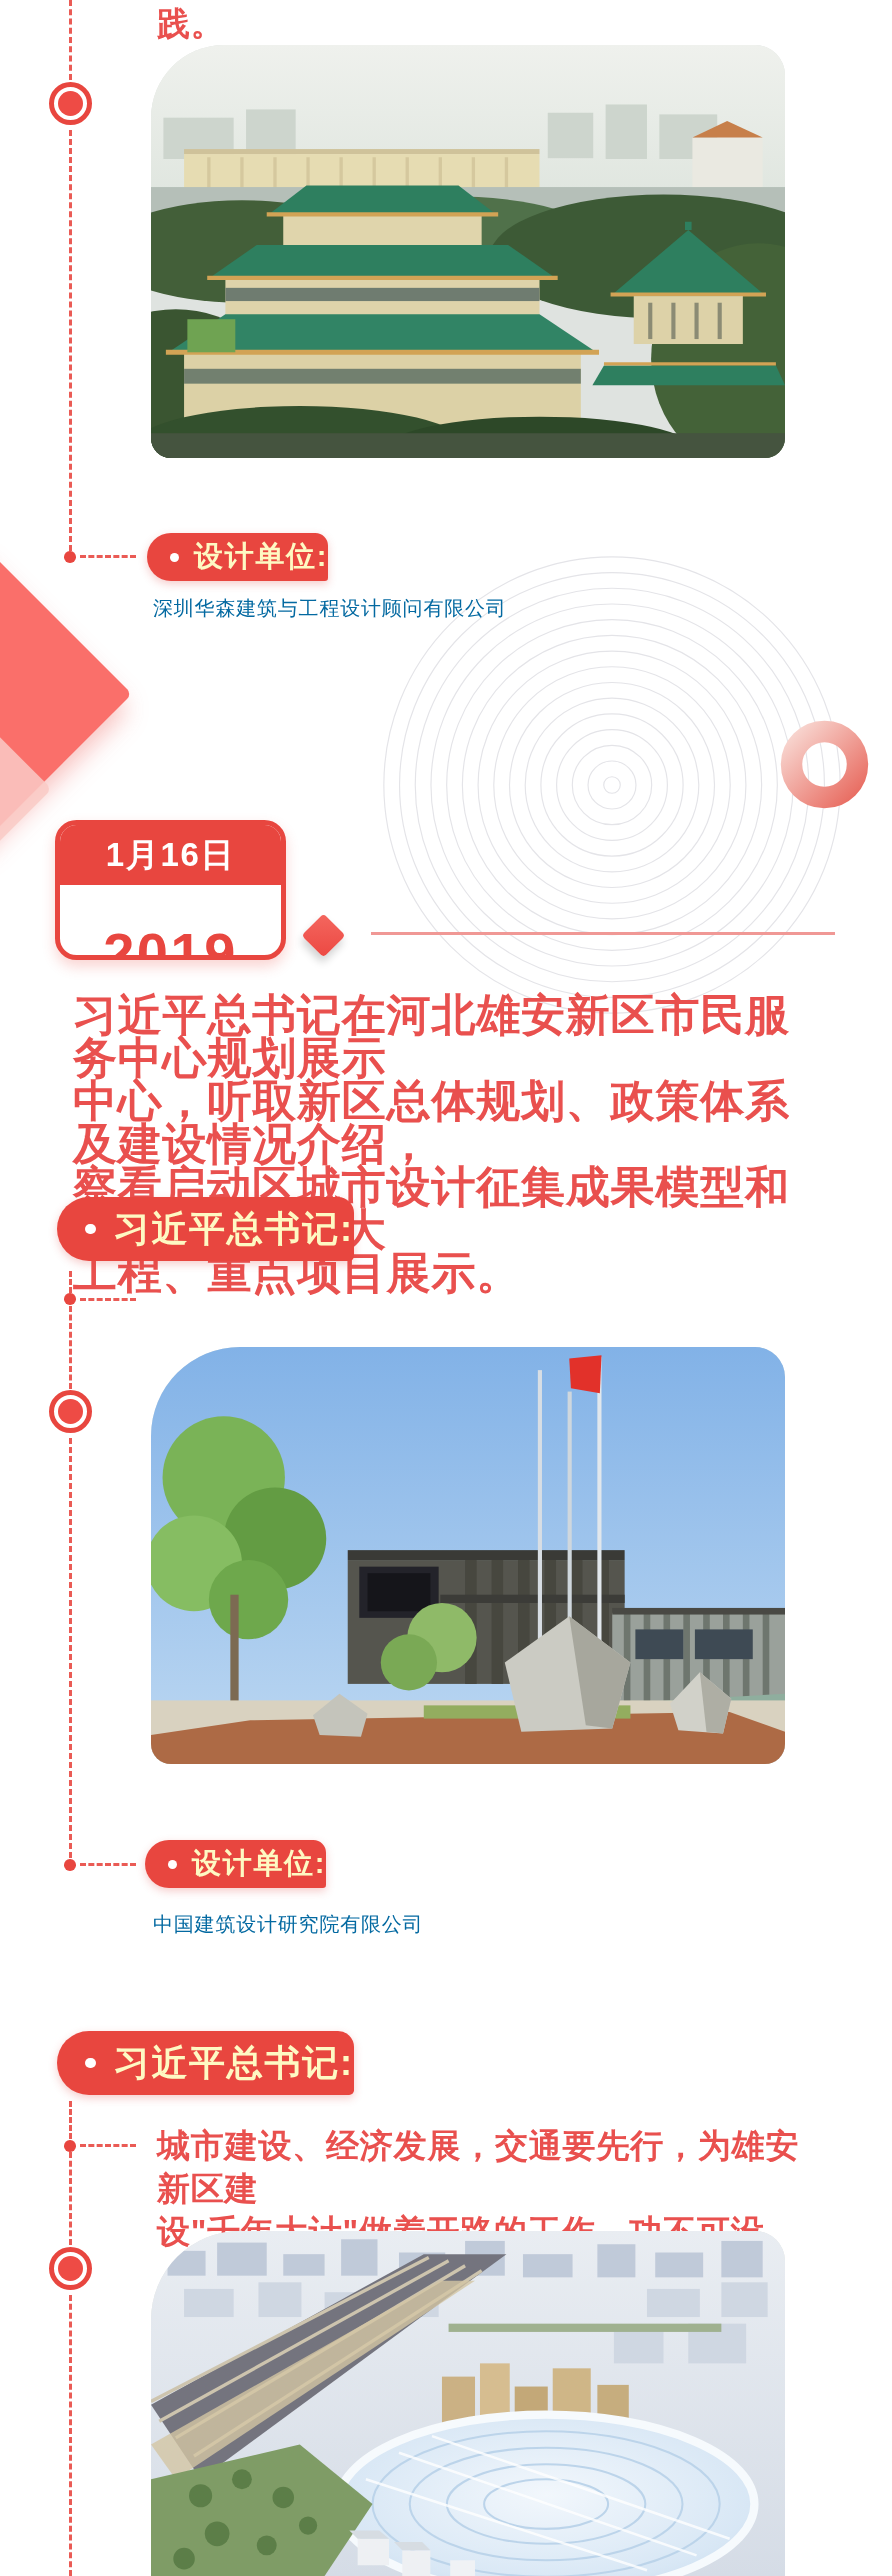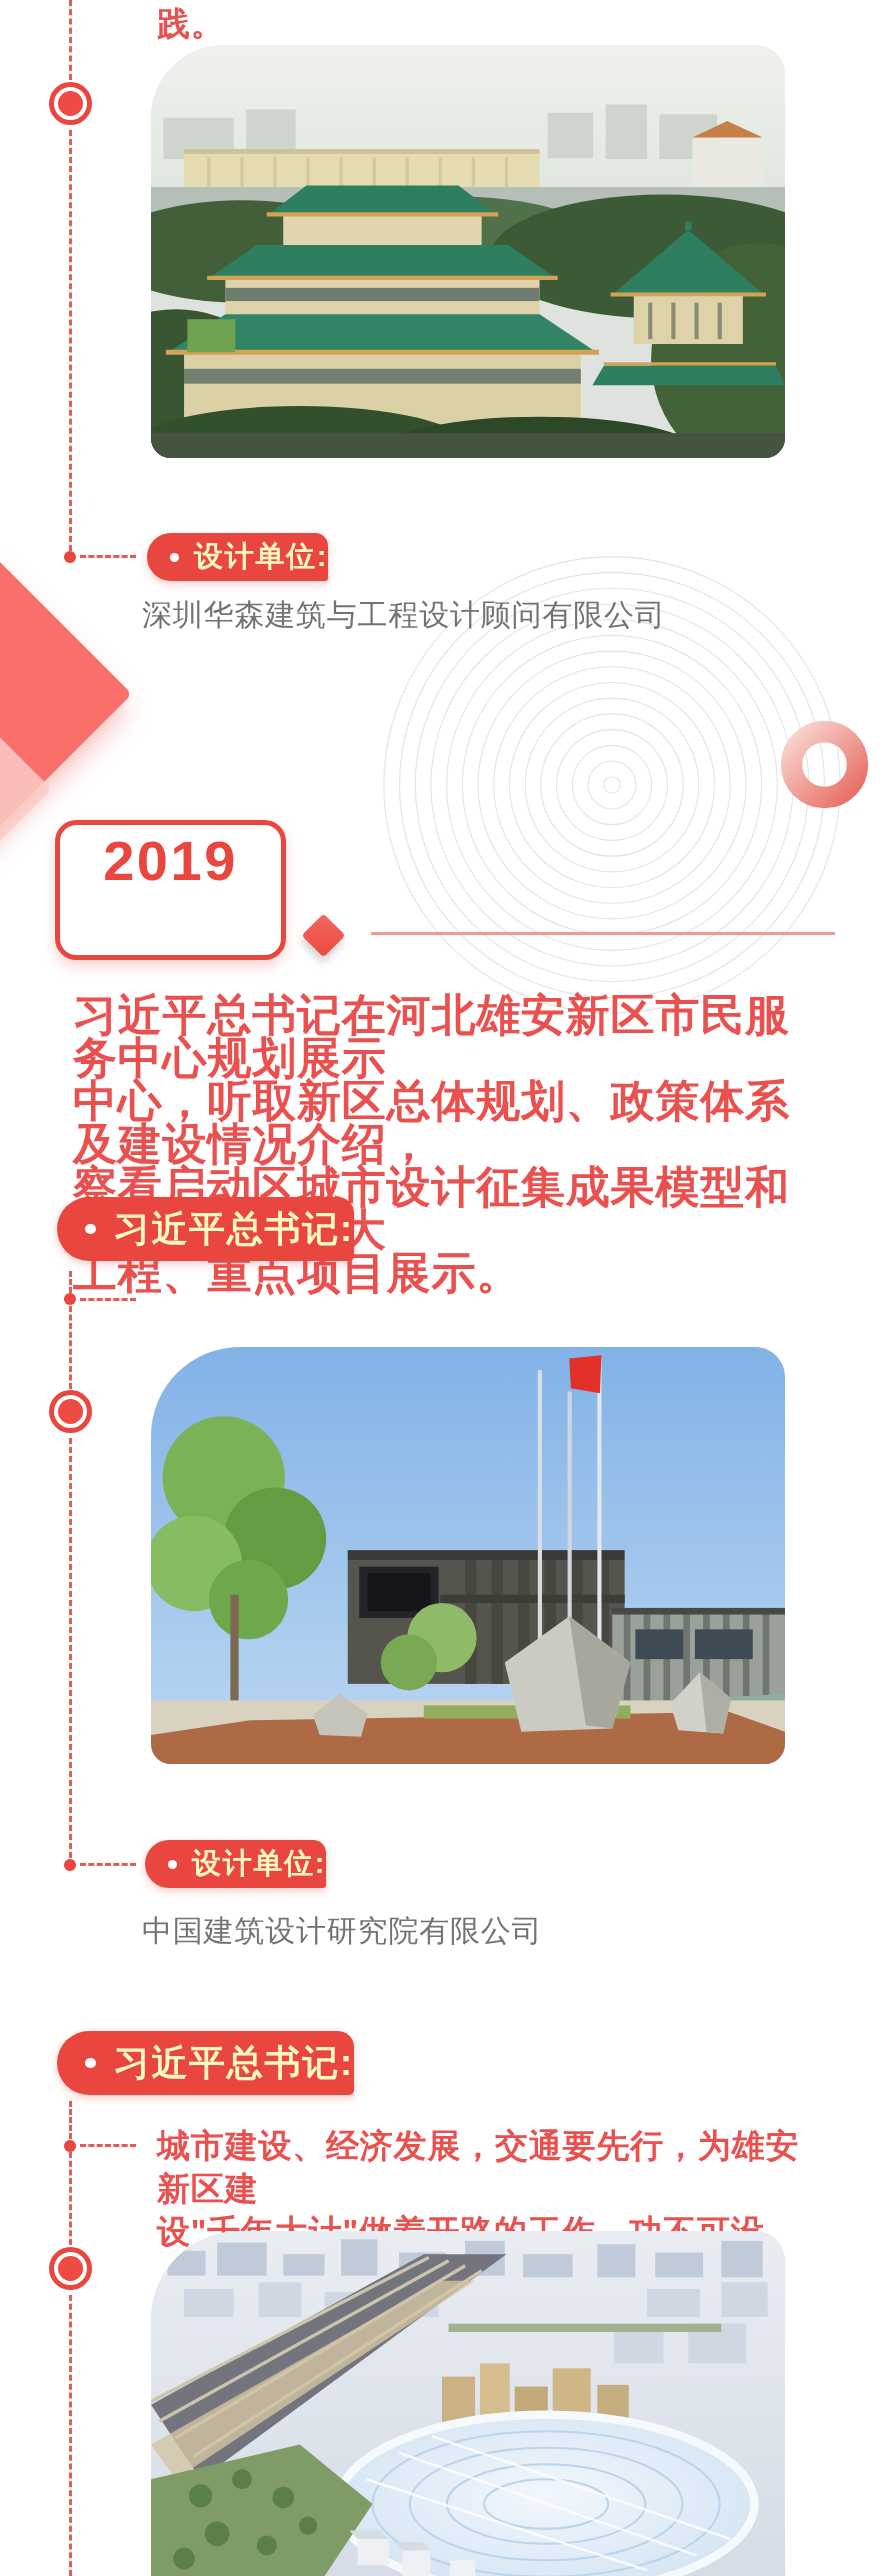--- a/index.html
+++ b/index.html
@@ -16,36 +16,36 @@
   .pill{position:absolute;background:#e8463f;color:#fef9c3;display:flex;align-items:center;
         box-shadow:0 3.3px 8.3px rgba(220,60,55,.25);}
   .pill .b{width:9px;height:9px;border-radius:50%;background:#fff;margin:0 15px 0 23px;flex:0 0 aupx;}
   .pill-sm{height:48px;border-radius:25px 13.2px 3.3px 25px;font-size:29px;font-weight:bold;letter-spacing:1.7px;}
   .pill-lg{height:64px;border-radius:33px 16.5px 5px 33px;font-size:36px;font-weight:bold;letter-spacing:1.7px;}
   .pill-lg .b{width:10.7px;height:10.7px;margin:0 18px 0 28px;}
   
   .redtext{color:#e9504e;font-weight:600;letter-spacing:0.8px;}
   .para{position:absolute;left:73px;width:752px;font-size:44px;line-height:43px;}
   .quote{position:absolute;left:157px;width:661px;font-size:33px;line-height:43px;}
-  .company{position:absolute;left:142px;font-size:30px;color:#737373;letter-spacing:0.8px;}
+  .company{position:absolute;left:153px;font-size:20px;color:#0369a1;letter-spacing:0.8px;}
   .caption{position:absolute;left:151px;width:634px;text-align:center;font-size:27px;color:#6b6b6b;letter-spacing:1.7px;}
   
   .photo{position:absolute;left:151px;width:634px;overflow:hidden;background:#dfe3e0;}
   .photo svg{display:block;width:100%;height:100%;}
   #photo1{top:45px;height:413px;border-radius:73px 30px 20px 20px;}
   #photo2{top:1347px;height:417px;border-radius:89px 30px 20px 20px;}
   #photo3{top:2231px;height:345px;border-radius:89px 30px 0 0;}
   
   #badge{position:absolute;left:55px;top:820px;width:231px;height:140px;border:5px solid #e8463f;
          border-radius:21.5px;background:#fff;box-sizing:border-box;overflow:hidden;
          box-shadow:0 6.6px 13.2px rgba(230,70,60,.22);}
   #badge .day{height:60px;background:#e8463f;color:#fff;font-size:33px;font-weight:bold;
               display:flex;align-items:center;justify-content:center;letter-spacing:1.7px;}
   #badge .year{height:71px;color:#e8463f;font-size:56px;font-weight:bold;letter-spacing:2.5px;
-              display:flex;align-items:center;justify-content:center;}
+              display:flex;align-items:center;justify-content:center;margin-top:32px;}
   
   .dia{position:absolute;transform:rotate(45deg);}
   #dia-big{left:-124px;top:588px;width:212px;height:212px;background:#fa6f6a;border-radius:6.6px;
            box-shadow:8.3px 13.2px 25px rgba(240,120,115,.45);}
   #dia-small{left:-98px;top:727px;width:124px;height:124px;background:#f9cac5;border-radius:6.6px;opacity:.85;}
   #dia-marker{left:308px;top:920px;width:31px;height:31px;border-radius:4.1px;
               background:linear-gradient(135deg,#f4675f,#ec4842);box-shadow:3.3px 5px 8.3px rgba(0,0,0,.18);}
   #divider{position:absolute;left:371px;top:932px;width:464px;height:3.3px;background:#f09895;}
   #circles{position:absolute;left:364px;top:537px;width:496px;height:496px;}
   #gradring{position:absolute;left:780px;top:720px;width:89px;height:89px;}
@@ -187,20 +187,21 @@
     </svg>
   </div>
 
   <div class="pill pill-sm" style="left:147px;top:533px">
     <span class="b"></span>
     <span>设计单位:</span>
   </div>
   <div class="company" style="top:595px">深圳华森建筑与工程设计顾问有限公司</div>
 
   <div id="badge">
+    <div class="day">1月16日</div>
     <div class="year">2019</div>
   </div>
   <div id="dia-marker" class="dia"></div>
   <div id="divider"></div>
 
   <div class="para redtext" style="top:993px">
     <div>习近平总书记在河北雄安新区市民服务中心规划展示</div>
     <div>中心，听取新区总体规划、政策体系及建设情况介绍，</div>
     <div>察看启动区城市设计征集成果模型和即将启动的重大</div>
     <div>工程、重点项目展示。</div>

